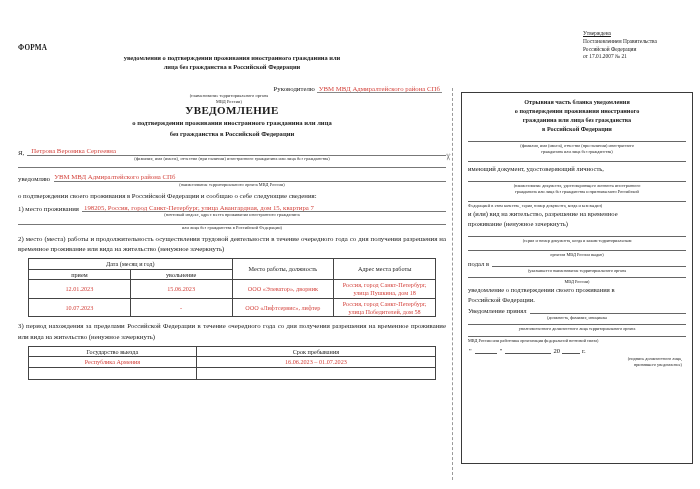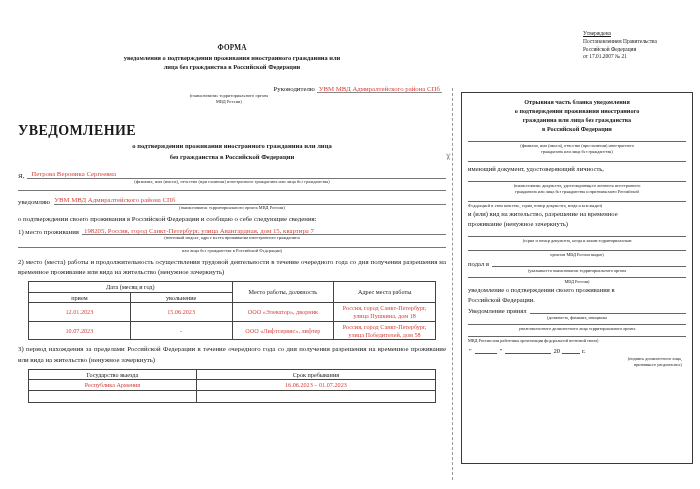--- a/index.html
+++ b/index.html
@@ -26,40 +26,40 @@
     font-size:5.4px;line-height:1.45;
     text-align:left;
   }
   .approval div:first-child{text-decoration:underline;}
 
   
   .leftcol{
     position:absolute;left:18px;top:44px;width:428px;
   }
   .form-title{
-    font-size:7.2px;font-weight:bold;text-align:center;margin-bottom:2px;
+    font-size:7.2px;font-weight:bold;text-align:left;margin-bottom:2px;
     letter-spacing:.2px;
   }
   .form-sub{
     font-size:6.4px;font-weight:bold;text-align:center;line-height:1.35;
   }
 
   .ruk{
     margin-top:14px;
     font-size:6.8px;
     text-align:right;
     padding-right:4px;
   }
   .ruk .val{
     color:#d4453e;border-bottom:.7px solid #888;padding:0 2px;
   }
   .ruk-cap{margin-top:1px;padding-right:6px;}
 
   .notice-title{
-    margin-top:19px;text-align:left;font-size:14px;font-weight:bold;letter-spacing:.4px;
+    margin-top:0;text-align:center;font-size:11px;font-weight:bold;letter-spacing:.4px;
   }
   .notice-sub{
     margin-top:2px;text-align:center;font-size:6.6px;font-weight:bold;line-height:1.4;
   }
 
   .ya-row{
     margin-top:9px;display:flex;align-items:flex-end;font-size:6.8px;
   }
   .ya-row .lbl{padding-right:3px;}
   .ya-row .line{

